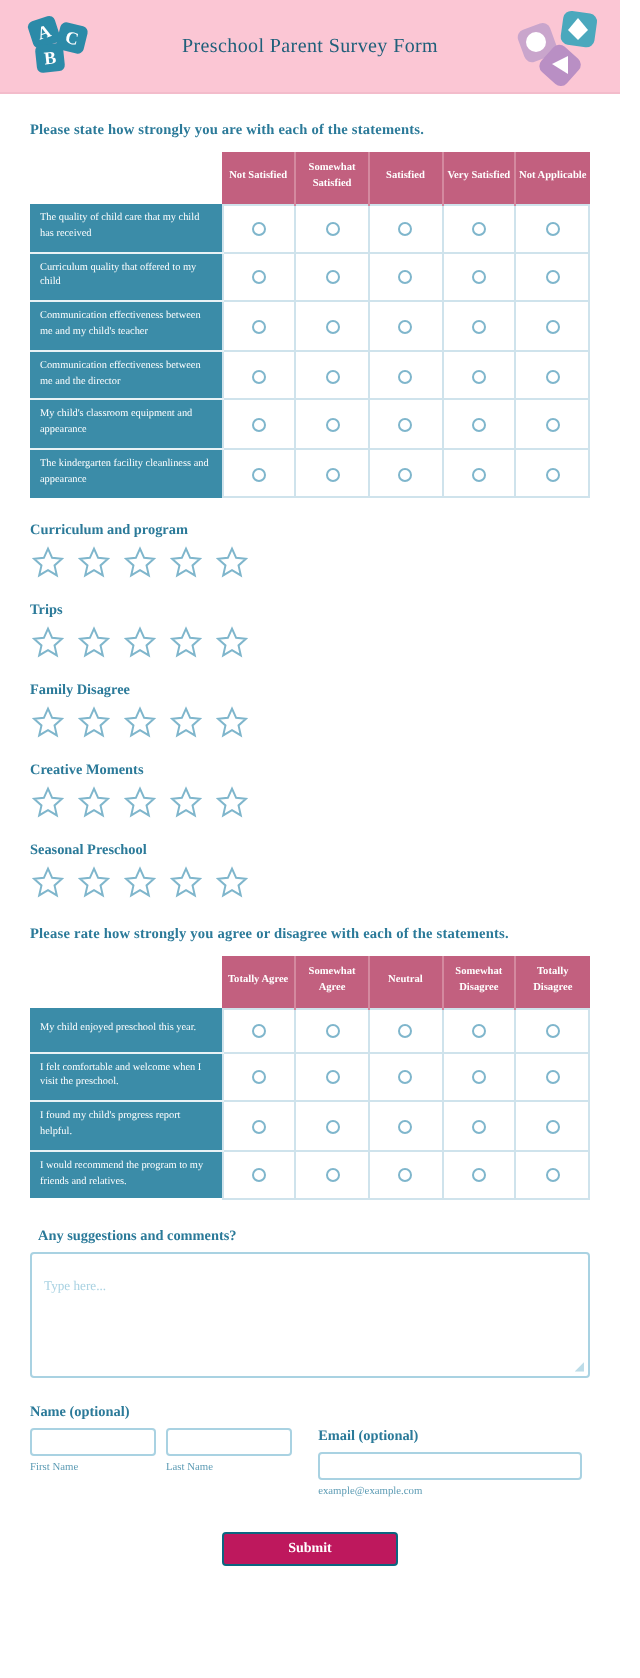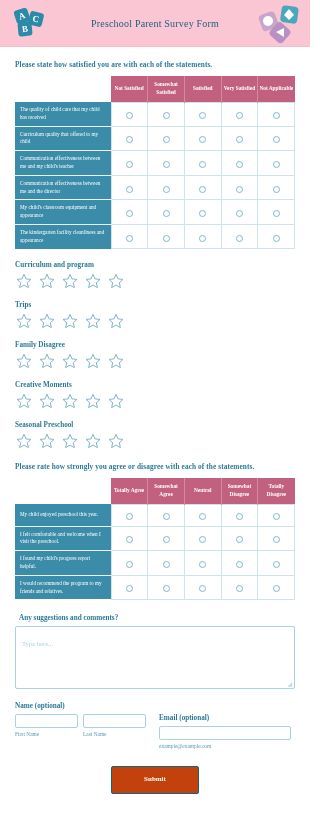--- a/index.html
+++ b/index.html
@@ -174,22 +174,22 @@
   .subs-pair .sub { width: 63px; }
 
   
   .submit-wrap {
     display: flex;
     justify-content: center;
     margin-top: 17px;
   }
   .submit-btn {
     width: 88px;
-    height: 28px;
-    background: #c2410c;
+    height: 17px;
+    background: #be185d;
     border: 1px solid #0b6680;
     border-radius: 2px;
     color: #ffffff;
     font-size: 7px;
     font-weight: bold;
     font-family: "Liberation Serif", "DejaVu Serif", serif;
     cursor: pointer;
     line-height: 1;
   }
 </style>
@@ -222,21 +222,21 @@
         <polygon points="31,5 36,11 31,16 26,11" fill="#ffffff"></polygon>
         <rect x="14" y="20" width="17" height="17" rx="4" fill="#b98fc4" transform="rotate(42 22 28)"></rect>
         <polygon points="18,28 26,24 26,33" fill="#ffffff"></polygon>
       </g>
     </svg>
   </span>
 </div>
 
 <div class="page">
 
-  <div class="intro">Please state how satisfied you are with each of the statements.</div>
+  <div class="intro">Please state how strongly you are with each of the statements.</div>
 
   <table class="matrix">
     <thead>
       <tr>
         <th class="corner"></th>
         <th class="opt">Not Satisfied</th>
         <th class="opt">Somewhat Satisfied</th>
         <th class="opt">Satisfied</th>
         <th class="opt">Very Satisfied</th>
         <th class="opt">Not Applicable</th>

